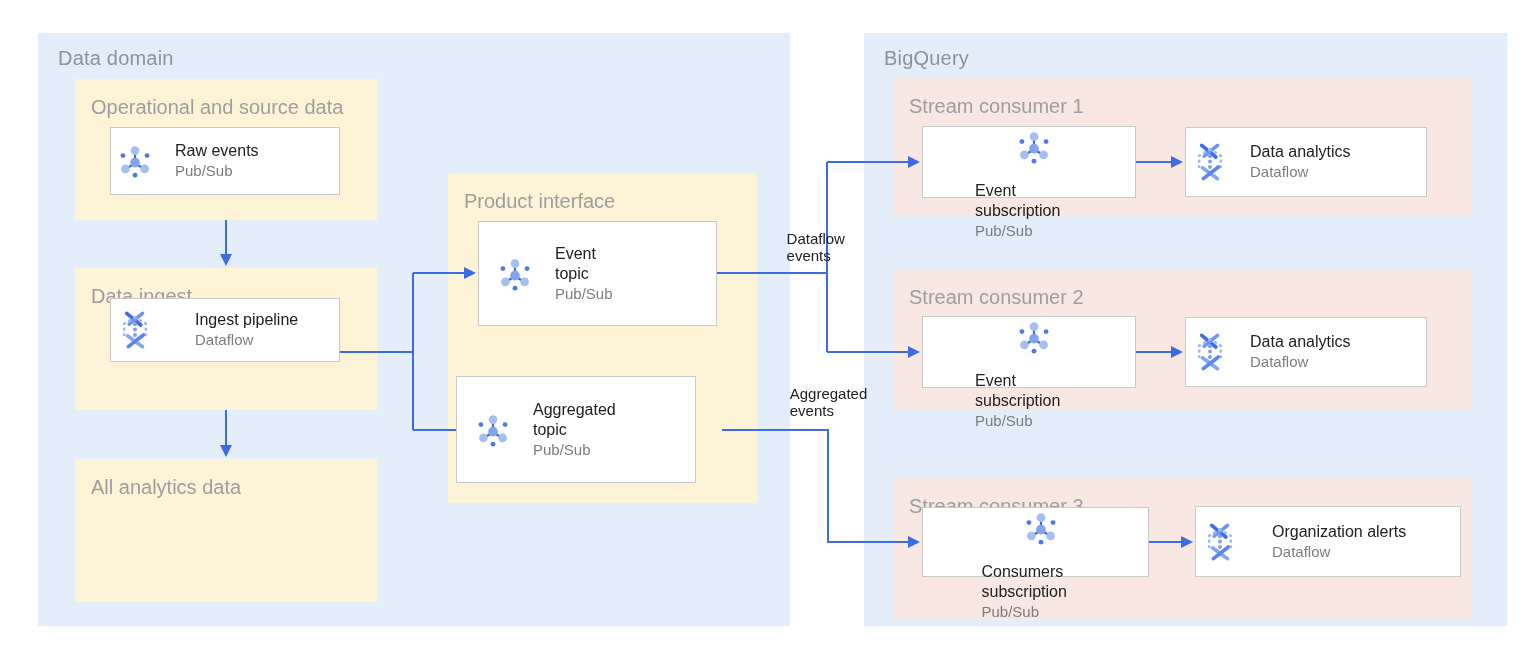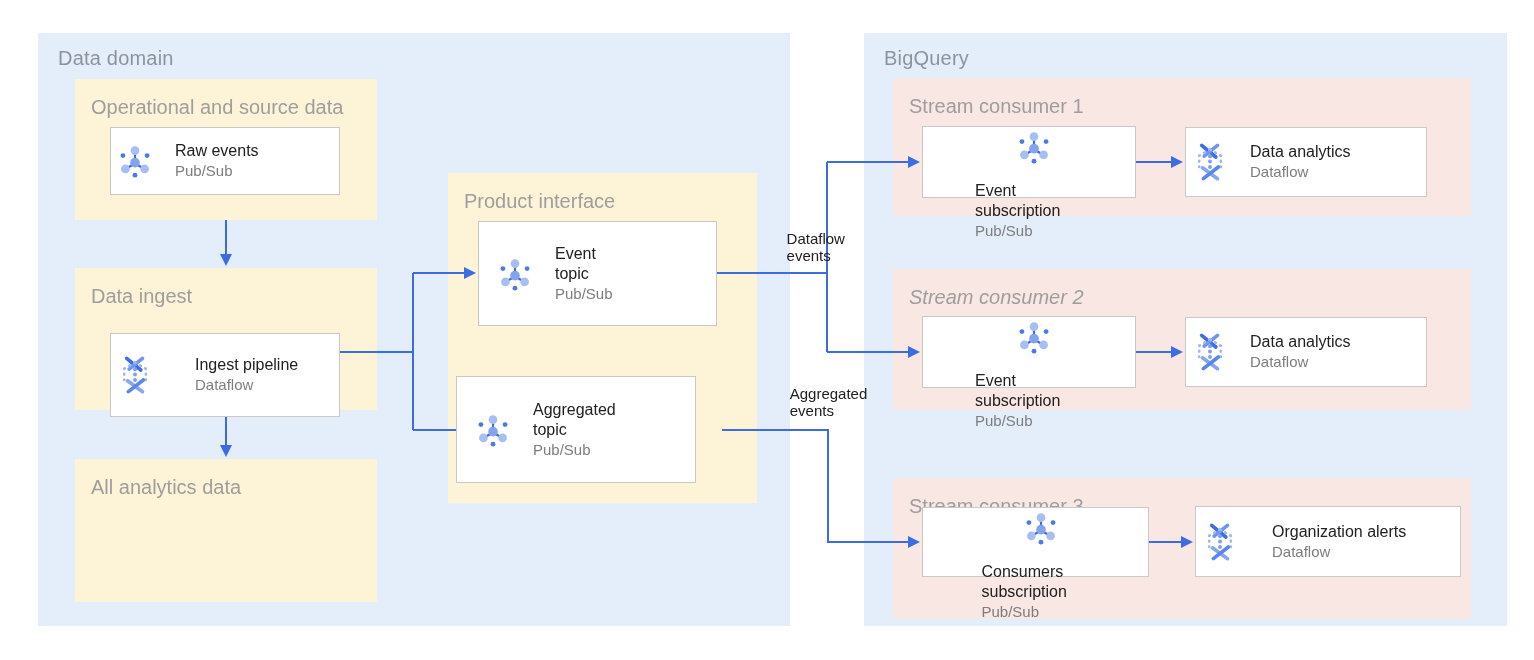--- a/index.html
+++ b/index.html
@@ -63,21 +63,21 @@
   <div class="group group--yellow" style="left:75px;top:459px;width:302px;height:143px;">
     <div class="group-label">All analytics data</div>
   </div>
   <div class="group group--yellow" style="left:448px;top:173px;width:309px;height:330px;">
     <div class="group-label">Product interface</div>
   </div>
 
   <div class="group group--pink" style="left:893px;top:78px;width:578px;height:138px;">
     <div class="group-label">Stream consumer 1</div>
   </div>
-  <div class="group group--pink" style="left:893px;top:269px;width:578px;height:141px;font-style:italic;">
+  <div class="group group--pink" style="left:893px;top:269px;width:578px;height:141px;">
     <div class="group-label">Stream consumer 2</div>
   </div>
   <div class="group group--pink" style="left:893px;top:478px;width:578px;height:141px;">
     <div class="group-label">Stream consumer 3</div>
   </div>
 
   <svg class="connectors" width="1534" height="660">
     <defs>
       <marker id="arr" markerWidth="6" markerHeight="6" refX="5" refY="3" orient="auto" markerUnits="strokeWidth">
         <path d="M0,0 L6,3 L0,6 Z" fill="#3d6ce2"></path>
@@ -117,21 +117,21 @@
           <circle cx="38.5" cy="17.5" r="2.9" fill="#4c79e6"></circle>
           <circle cx="24" cy="41" r="2.9" fill="#4c79e6"></circle>
         </svg>
     </span>
     <div class="txt">
       <div class="t">Raw events</div>
       <div class="s">Pub/Sub</div>
     </div>
   </div>
 
-  <div class="card node" style="left:110px;top:333px;width:230px;height:84px;gap:40px;">
+  <div class="card node" style="left:110px;top:298px;width:230px;height:64px;gap:40px;">
     <span class="icon">
       <svg viewBox="0 0 48 48" fill="none">
           <path d="M14 4 L31 18" stroke="#3f6ee3" stroke-width="4.4" stroke-linecap="round"></path>
           <path d="M33 4 L17 17" stroke="#6e96ee" stroke-width="4.4" stroke-linecap="round"></path>
           <path d="M24 9 L11 16.5 V30" stroke="#9db7f1" stroke-width="3.2" stroke-dasharray="1 6" stroke-linecap="round"></path>
           <path d="M24 9 L37 16.5 V30" stroke="#9db7f1" stroke-width="3.2" stroke-dasharray="1 6" stroke-linecap="round"></path>
           <circle cx="24" cy="17" r="2.4" fill="#7fa0ee"></circle>
           <circle cx="24" cy="23.5" r="2.4" fill="#7fa0ee"></circle>
           <circle cx="24" cy="30" r="2.4" fill="#7fa0ee"></circle>
           <path d="M15 31 L33 44" stroke="#86a7ef" stroke-width="4.4" stroke-linecap="round"></path>

